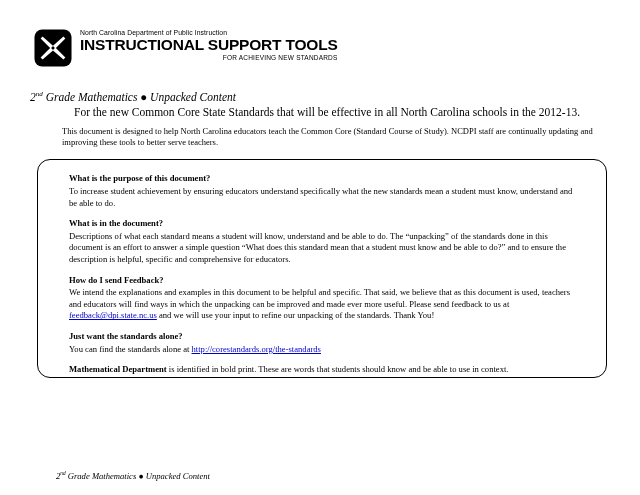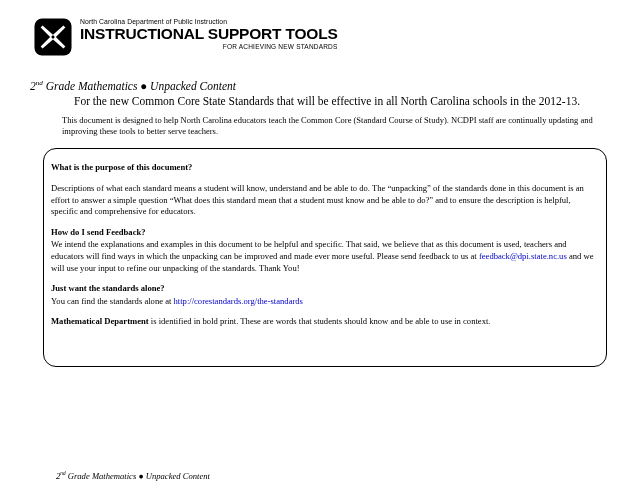--- a/index.html
+++ b/index.html
@@ -20,21 +20,21 @@
     box-sizing: border-box;
     width: 640px;
     height: 495px;
     position: relative;
   }
 
   
   .header {
     display: flex;
     align-items: flex-start;
-    padding-top: 18px;
+    padding-top: 29px;
     margin-left: 4px;
   }
   .logo {
     width: 38px;
     height: 38px;
     flex: 0 0 auto;
   }
   .header-text {
     margin-left: 8px;
     display: inline-block;
@@ -74,42 +74,43 @@
   }
   .intro-para {
     font-size: 8.5px;
     line-height: 1.32;
     margin-top: 8px;
     margin-left: 32px;
   }
 
   
   .qa-box {
-    margin: 11px 3px 0 13px;
+    margin: 11px 3px 0 7px;
     border: 1px solid #000000;
     border-radius: 13px;
     height: 219px;
     box-sizing: border-box;
-    padding: 13px 7px;
+    padding: 13px 31px;
   }
   .qa-section { margin-top: 9px; }
   .qa-section:first-child { margin-top: 0; }
   .qa-title {
     font-weight: bold;
     font-size: 8.6px;
     line-height: 1.35;
   }
   .qa-body {
     font-size: 8.6px;
     line-height: 1.35;
     margin-top: 1px;
   }
   .vocab-lead { font-weight: bold; }
   .link {
     color: #0000cc;
+    text-decoration: underline;
     cursor: pointer;
   }
   sup {
     font-size: 0.62em;
     vertical-align: super;
     line-height: 0;
   }
 
   
   .footer {
@@ -143,23 +144,25 @@
   <div class="doc-title"><span>2</span><sup>nd</sup><span> Grade Mathematics ● Unpacked Content</span></div>
 
   <div class="doc-subtitle">For the new Common Core State Standards that will be effective in all North Carolina schools in the 2012-13.</div>
 
   <div class="intro-para">This document is designed to help North Carolina educators teach the Common Core (Standard Course of Study). NCDPI staff are continually updating and improving these tools to better serve teachers.</div>
 
   <div class="qa-box">
 
     <div class="qa-section">
       <div class="qa-title">What is the purpose of this document?</div>
+      <div class="qa-body">To increase student achievement by ensuring educators understand specifically what the new standards mean a student must know, understand and be able to do.</div>
     </div>
 
     <div class="qa-section">
+      <div class="qa-title">What is in the document?</div>
       <div class="qa-body">Descriptions of what each standard means a student will know, understand and be able to do. The “unpacking” of the standards done in this document is an effort to answer a simple question “What does this standard mean that a student must know and be able to do?” and to ensure the description is helpful, specific and comprehensive for educators.</div>
     </div>
 
     <div class="qa-section">
       <div class="qa-title">How do I send Feedback?</div>
       <div class="qa-body"><span>We intend the explanations and examples in this document to be helpful and specific. That said, we believe that as this document is used, teachers and educators will find ways in which the unpacking can be improved and made ever more useful.  Please send feedback to us at </span><a class="link">feedback@dpi.state.nc.us</a><span> and we will use your input to refine our unpacking of the standards.  Thank You!</span></div>
     </div>
 
     <div class="qa-section">
       <div class="qa-title">Just want the standards alone?</div>

